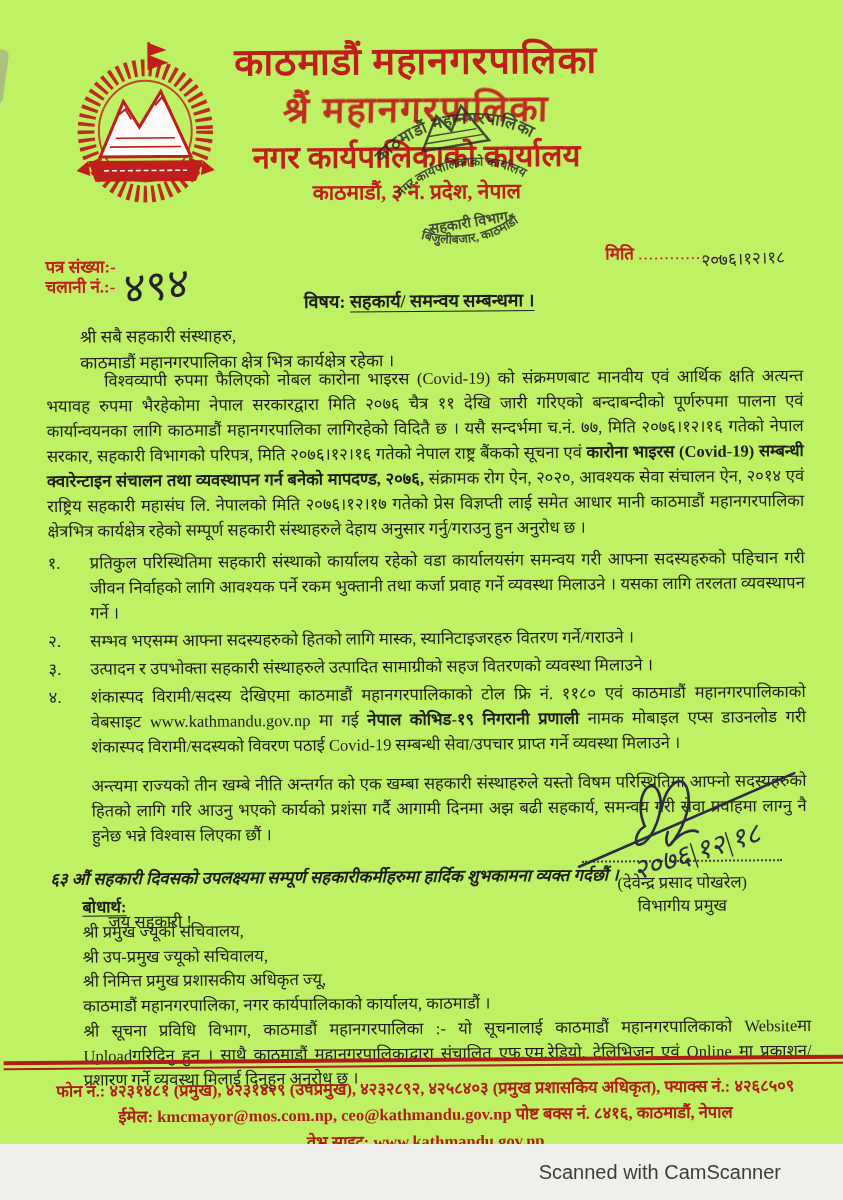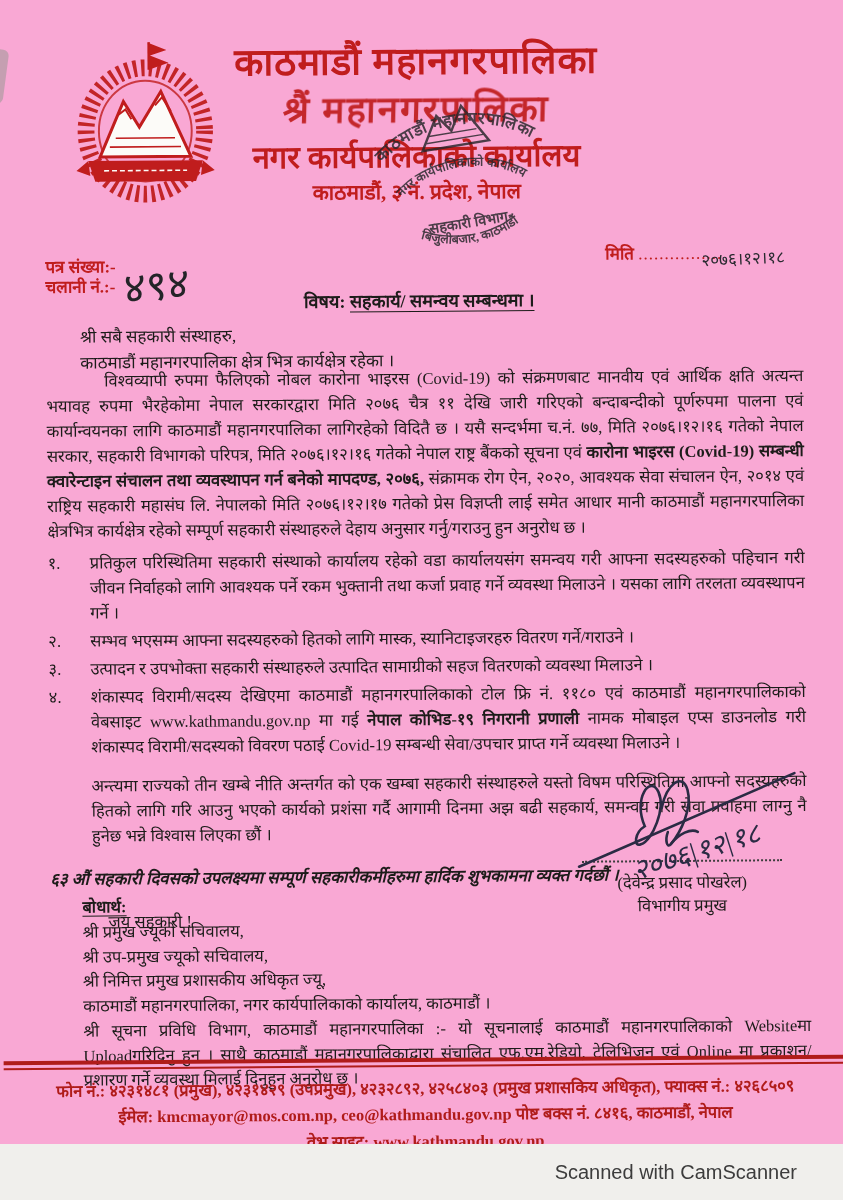--- a/index.html
+++ b/index.html
@@ -1,28 +1,28 @@
 <!DOCTYPE html>
 <html><head>
 <meta charset="utf-8">
 <style>
   html,body { margin:0; padding:0; background:#d9d7d3; }
   .page {
     position:relative; width:843px; height:1200px; margin:0 auto;
-    background:#f9a8d4; overflow:hidden;
+    background:#bef264; overflow:hidden;
     font-family:"Liberation Serif", serif; color:#1d1c1a;
   }
   .content { position:absolute; inset:0; transform:rotate(-0.45deg); }
 
   
   .smudge { position:absolute; left:-6px; top:46px; width:16px; height:54px;
     background:#9a9893; opacity:.55; border-radius:6px; transform:rotate(8deg); }
   .scan-strip { position:absolute; left:0; bottom:0; width:843px; height:56px;
     background:#f0efec; }
-  .scan-label { position:absolute; right:46px; bottom:16px;
+  .scan-label { position:absolute; right:62px; bottom:16px;
     font-family:"Liberation Sans", sans-serif; font-size:20px; color:#3c3c3c; }
 
   
   .logo { position:absolute; left:70px; top:34px; width:158px; height:170px; }
   .title-block { position:absolute; left:205px; width:430px; top:40px; text-align:center;
     color:#c01d1d; font-weight:bold; line-height:1.12; }
   .t1 { font-size:38px; letter-spacing:1px; }
   .t-ghost { font-size:37px; letter-spacing:2px; filter:blur(.4px); opacity:.92;
     transform:skewX(-2deg); margin-top:6px; }
   .t2 { font-size:31px; margin-top:10px; }

